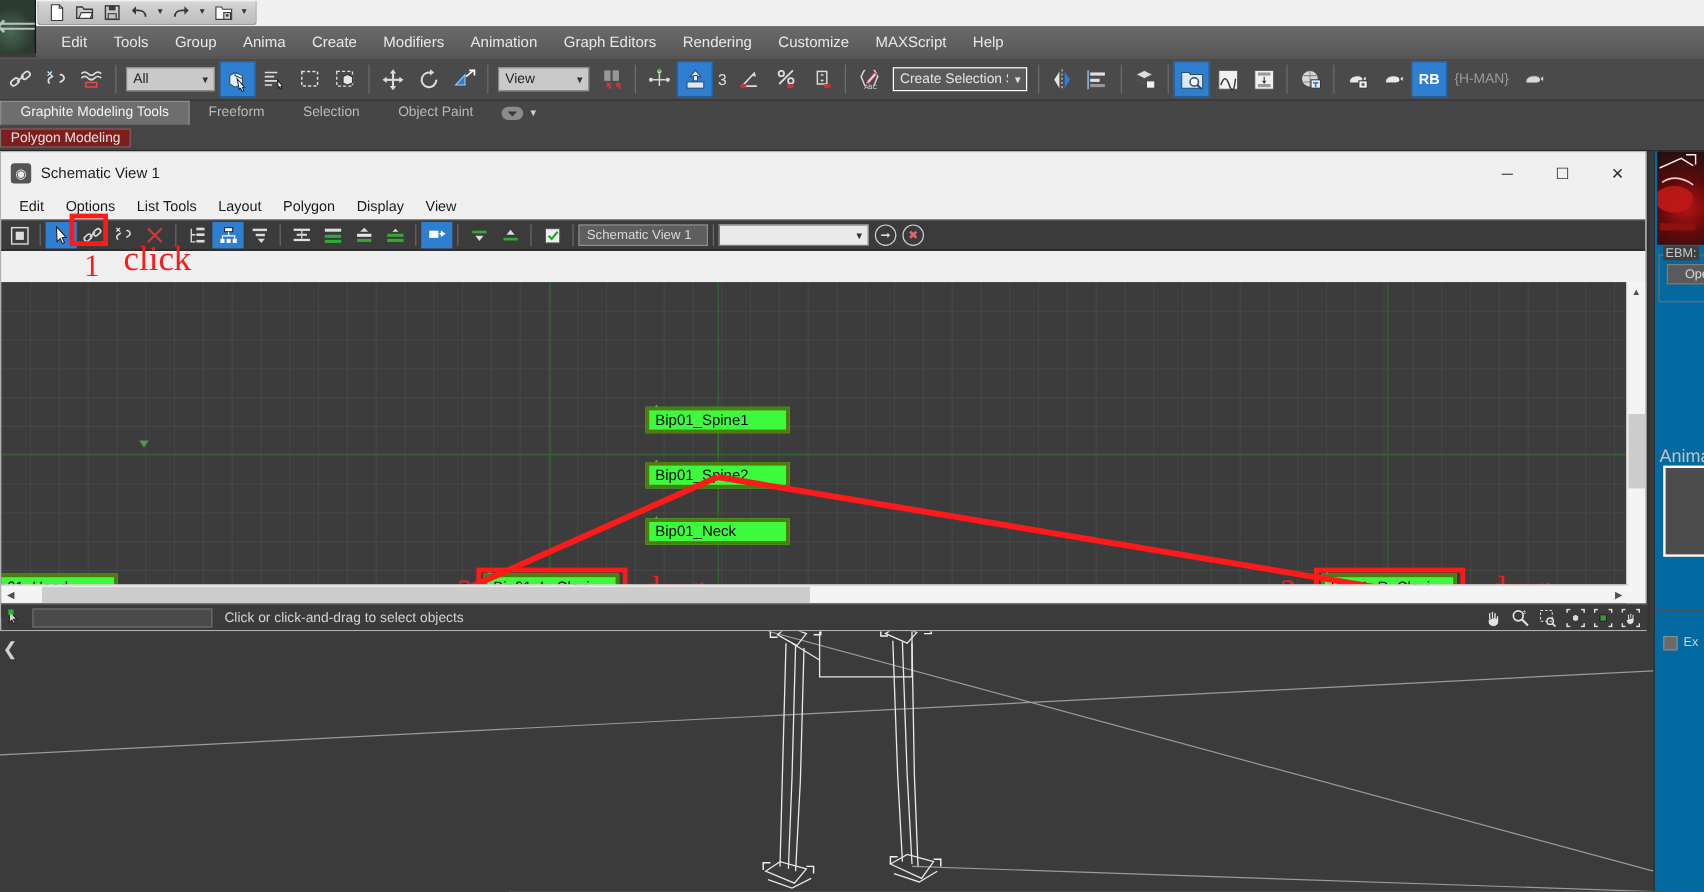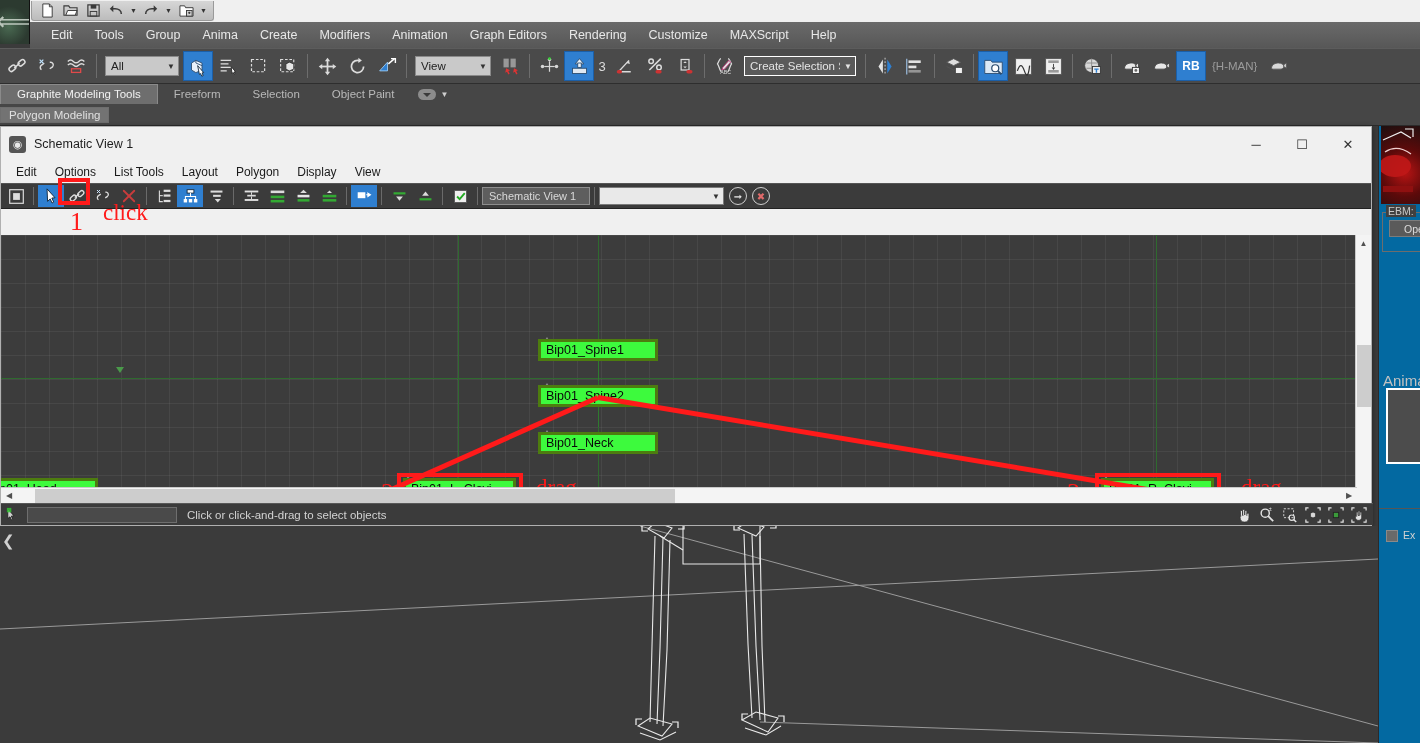--- a/index.html
+++ b/index.html
@@ -60,21 +60,21 @@
      white-space:nowrap;}
   .rtab.active{background:#6e6e6e;color:#f2f2f2;border:1px solid #8a8a8a;border-bottom:none;
      height:20px;line-height:19px;}
   .rtab-caret{display:flex;align-items:center;gap:4px;padding:0 8px;height:19px;}
   .pill{width:18px;height:11px;border-radius:6px;background:#8c8c8c;display:inline-block;
      position:relative;}
   .pill:after{content:"";position:absolute;left:5px;top:4px;border-left:4px solid transparent;
      border-right:4px solid transparent;border-top:4px solid #3a3a3a;}
   .rtab-caret .dn{font-size:8px;color:#cfcfcf;}
   .rpanel{position:absolute;left:0;top:20px;height:21px;display:flex;align-items:center;}
-  .rpanel .pl{font-size:11.5px;color:#e0e0e0;background:#737373;border:1px solid #6e6e6e;
+  .rpanel .pl{font-size:11.5px;color:#e0e0e0;background:#7f1d1d;border:1px solid #6e6e6e;
      padding:1px 8px;}
 
   
   .sv{position:absolute;left:0;top:126px;width:1372px;height:400px;
      background:#f0f0f0;border:1px solid #b0b0b0;box-shadow:0 2px 6px rgba(0,0,0,.45);}
   .sv-title{height:34px;background:#f0f0f0;display:flex;align-items:center;padding-left:8px;}
   .sv-ico{width:17px;height:17px;background:#555;border-radius:3px;color:#e9e9e9;
      display:flex;align-items:center;justify-content:center;font-size:11px;margin-right:8px;}
   .sv-title .t{font-size:12.5px;color:#1d1d1d;}
   .sv-wbtns{margin-left:auto;display:flex;height:34px;}
@@ -114,21 +114,21 @@
      display:flex;align-items:center;padding-left:5px;color:#0a0a0a;font-size:12.5px;
      white-space:nowrap;overflow:hidden;}
   .link{position:absolute;width:1px;background:#2f7a2f;}
   .arrow-dn{position:absolute;width:0;height:0;border-left:4px solid transparent;
      border-right:4px solid transparent;border-top:6px solid #4a9a4a;}
   .tri-gray{position:absolute;width:0;height:0;border-left:5px solid transparent;
      border-right:5px solid transparent;border-bottom:8px solid #8d8d8d;}
 
   
   .ann-num{position:absolute;color:#ff1a1a;font-size:26px;font-family:"Liberation Serif",serif;}
-  .ann-word{position:absolute;color:#ff1a1a;font-size:23px;font-family:"Liberation Serif",serif;}
+  .ann-word{position:absolute;color:#ff1a1a;font-size:29px;font-family:"Liberation Serif",serif;}
   .ann-box{position:absolute;border:4px solid #ff1a1a;}
   .ann-line{position:absolute;height:5px;background:#ff1a1a;transform-origin:0 50%;}
 
   
   .vscroll{position:absolute;right:0;top:108px;width:16px;height:280px;background:#f4f4f4;
      border-left:1px solid #c9c9c9;}
   .vs-arrow{height:16px;display:flex;align-items:center;justify-content:center;font-size:8px;color:#505050;}
   .vs-thumb{position:absolute;left:1px;width:14px;background:#cdcdcd;}
   .hscroll{position:absolute;left:0;bottom:22px;width:1356px;height:16px;background:#f4f4f4;
      border-top:1px solid #c9c9c9;display:flex;align-items:center;}

